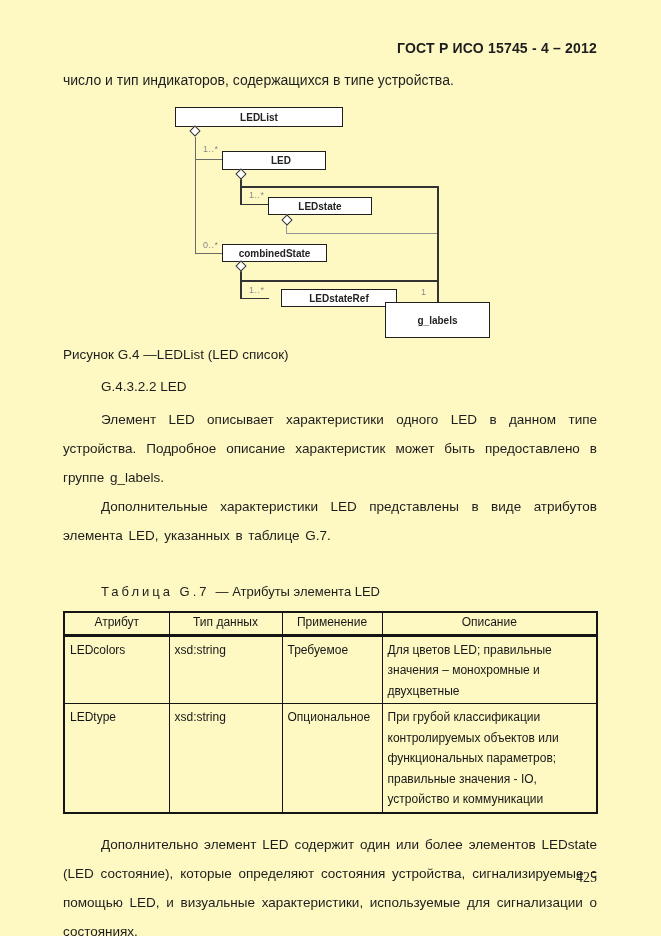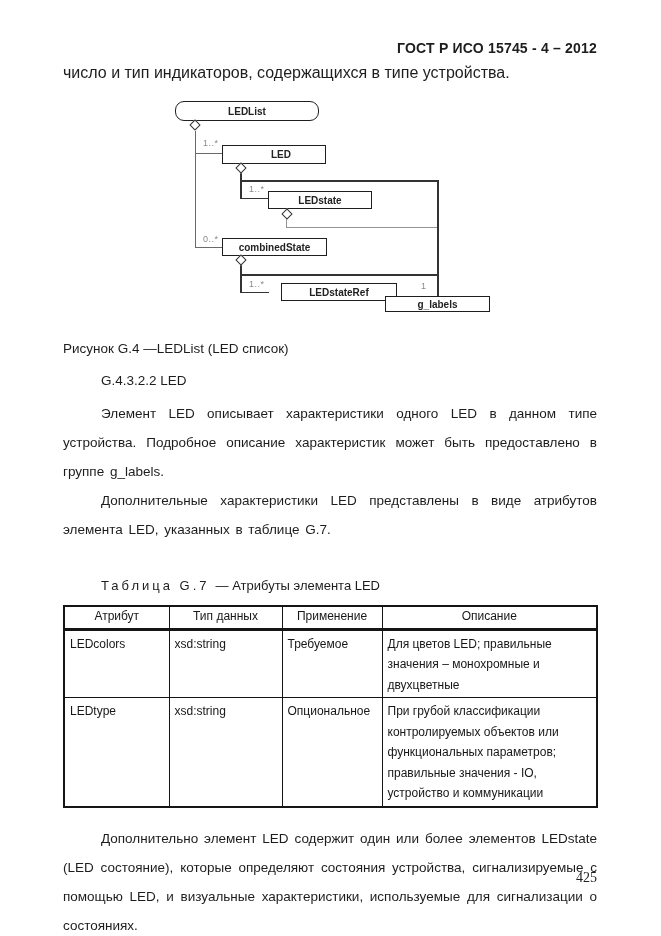--- a/index.html
+++ b/index.html
@@ -1,35 +1,35 @@
 <!DOCTYPE html>
 <html><head>
 <meta charset="utf-8">
 <style>
   * { margin:0; padding:0; box-sizing:border-box; }
   html,body { background:#888; }
   .page {
     position:relative;
     width:661px; height:936px;
     margin:0 auto;
-    background:#ffffff;
+    background:#fef9c3;
     font-family:"Liberation Sans", sans-serif;
     color:#1d1d1d;
     padding:40px 64px 0 63px;
     overflow:hidden;
   }
   .gost-header {
     text-align:right;
     font-weight:bold;
     font-size:14px;
     letter-spacing:.2px;
   }
   .intro {
-    margin-top:8px;
-    font-size:16px;
+    margin-top:16px;
+    font-size:14px;
   }
   
   .diagram { position:relative; height:225px; margin-top:13px; }
   .dbox {
     position:absolute;
     background:#fff;
     border:1.5px solid #1f1f1f;
     display:flex; align-items:center; justify-content:center;
     font-size:10px; font-weight:bold; color:#222;
     z-index:3;
@@ -145,26 +145,26 @@
     <div class="diamond" style="left:174px; top:69px;"></div>
     <div class="diamond" style="left:220px; top:115px;"></div>
     <div class="diamond" style="left:174px; top:161px;"></div>
 
     <div class="mult" style="left:140px; top:43px;">1..*</div>
     <div class="mult" style="left:186px; top:89px;">1..*</div>
     <div class="mult" style="left:140px; top:139px;">0..*</div>
     <div class="mult" style="left:186px; top:184px;">1..*</div>
     <div class="mult" style="left:358px; top:186px;">1</div>
 
-    <div class="dbox" style="left:112px; top:6px; width:144px; height:20px;border-radius:9px;">LEDList</div>
+    <div class="dbox" style="left:112px; top:6px; width:168px; height:20px;">LEDList</div>
     <div class="dbox" style="left:159px; top:50px; width:104px; height:19px;padding-left:14px;">LED</div>
     <div class="dbox" style="left:205px; top:96px; width:104px; height:18px;">LEDstate</div>
     <div class="dbox" style="left:159px; top:143px; width:105px; height:18px;">combinedState</div>
     <div class="dbox" style="left:218px; top:188px; width:116px; height:18px;">LEDstateRef</div>
-    <div class="dbox thin" style="left:322px; top:201px; width:105px; height:16px;">g_labels</div>
+    <div class="dbox thin" style="left:322px; top:201px; width:105px; height:36px;">g_labels</div>
   </div>
 
   <div class="fig-caption">Рисунок G.4 —LEDList (LED список)</div>
 
   <div class="heading">G.4.3.2.2 LED</div>
 
   <p class="para">Элемент LED описывает характеристики одного LED в данном типе устройства. Подробное описание характеристик может быть предоставлено в группе g_labels.</p>
   <p class="para tight">Дополнительные характеристики LED представлены в виде атрибутов элемента LED, указанных в таблице G.7.</p>
 
   <div class="tbl-caption">

